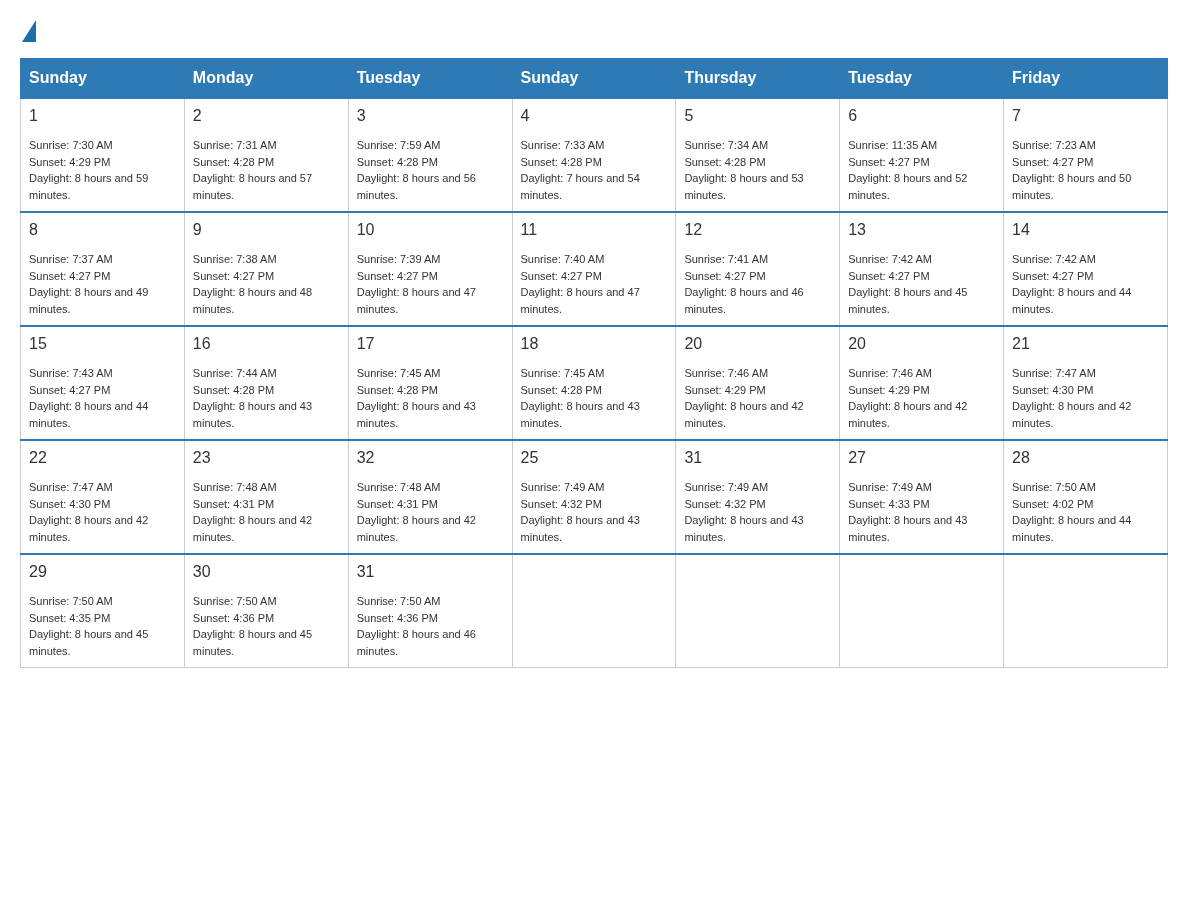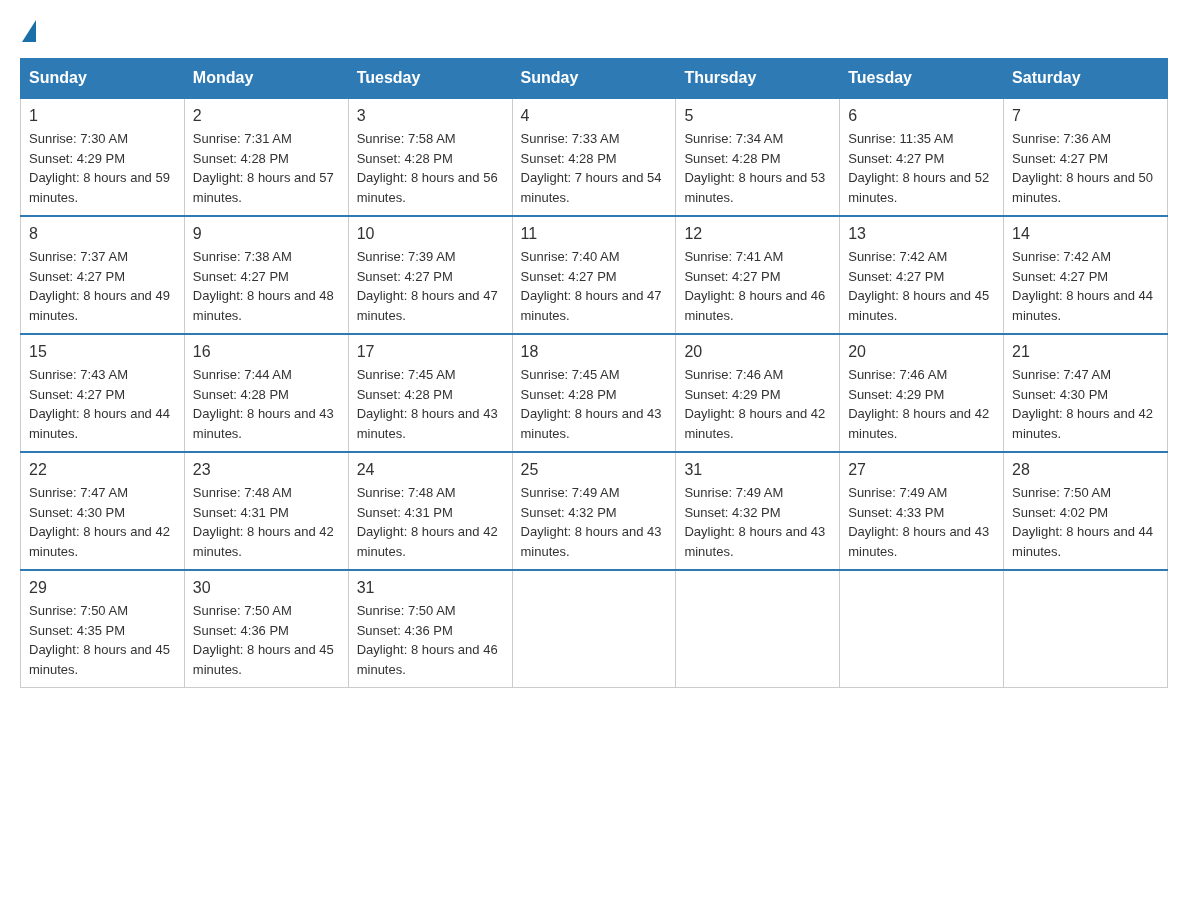--- a/index.html
+++ b/index.html
@@ -82,22 +82,23 @@
       background: #fff;
       border-top: 2px solid #2e7ab5;
     }
     .day-number {
       font-size: 16px;
       font-weight: normal;
       display: block;
       margin-bottom: 4px;
     }
     .day-info {
-      font-size: 13px;
+      font-size: 11px;
       line-height: 1.5;
+      margin-top: 12px;
     }
   </style>
 </head>
 <body>
 
 <div class="header">
   <div class="logo">
     <div class="logo-text">
       <span class="logo-general"></span>
       <span class="logo-triangle"></span>
@@ -114,21 +115,21 @@
 
 <table class="calendar-table">
   <thead>
     <tr>
     <th>Sunday</th>
         <th>Monday</th>
         <th>Tuesday</th>
         <th>Sunday</th>
         <th>Thursday</th>
         <th>Tuesday</th>
-        <th>Saturday</th>
+        <th>Friday</th>
       </tr>
   </thead>
   <tbody id="calendar-body">
   <tr>
         <td>
           <span class="day-number">1</span>
           <div class="day-info">
             <span>Sunrise: 7:30 AM</span><br>
             <span>Sunset: 4:29 PM</span><br>
             <span>Daylight: 8 hours and 59 minutes.</span>
@@ -138,21 +139,21 @@
           <span class="day-number">2</span>
           <div class="day-info">
             <span>Sunrise: 7:31 AM</span><br>
             <span>Sunset: 4:28 PM</span><br>
             <span>Daylight: 8 hours and 57 minutes.</span>
           </div>
         </td>
         <td>
           <span class="day-number">3</span>
           <div class="day-info">
-            <span>Sunrise: 7:58 AM</span><br>
+            <span>Sunrise: 7:59 AM</span><br>
             <span>Sunset: 4:28 PM</span><br>
             <span>Daylight: 8 hours and 56 minutes.</span>
           </div>
         </td>
         <td>
           <span class="day-number">4</span>
           <div class="day-info">
             <span>Sunrise: 7:33 AM</span><br>
             <span>Sunset: 4:28 PM</span><br>
             <span>Daylight: 7 hours and 54 minutes.</span>
@@ -170,21 +171,21 @@
           <span class="day-number">6</span>
           <div class="day-info">
             <span>Sunrise: 11:35 AM</span><br>
             <span>Sunset: 4:27 PM</span><br>
             <span>Daylight: 8 hours and 52 minutes.</span>
           </div>
         </td>
         <td>
           <span class="day-number">7</span>
           <div class="day-info">
-            <span>Sunrise: 7:36 AM</span><br>
+            <span>Sunrise: 7:23 AM</span><br>
             <span>Sunset: 4:27 PM</span><br>
             <span>Daylight: 8 hours and 50 minutes.</span>
           </div>
         </td>
       </tr>
       <tr>
         <td>
           <span class="day-number">8</span>
           <div class="day-info">
             <span>Sunrise: 7:37 AM</span><br>
@@ -310,21 +311,21 @@
         </td>
         <td>
           <span class="day-number">23</span>
           <div class="day-info">
             <span>Sunrise: 7:48 AM</span><br>
             <span>Sunset: 4:31 PM</span><br>
             <span>Daylight: 8 hours and 42 minutes.</span>
           </div>
         </td>
         <td>
-          <span class="day-number">24</span>
+          <span class="day-number">32</span>
           <div class="day-info">
             <span>Sunrise: 7:48 AM</span><br>
             <span>Sunset: 4:31 PM</span><br>
             <span>Daylight: 8 hours and 42 minutes.</span>
           </div>
         </td>
         <td>
           <span class="day-number">25</span>
           <div class="day-info">
             <span>Sunrise: 7:49 AM</span><br>

